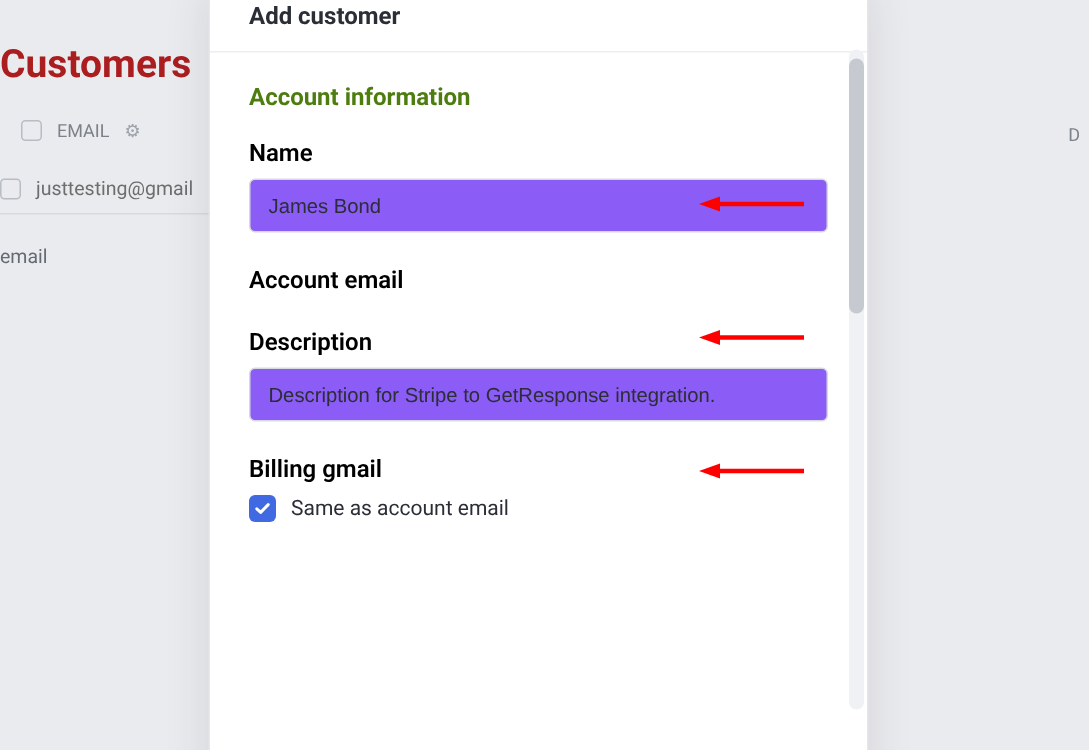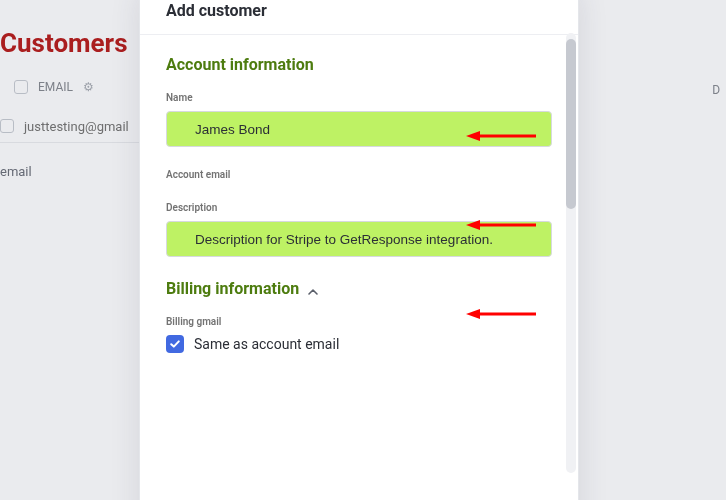--- a/index.html
+++ b/index.html
@@ -22,22 +22,22 @@
 
   
   .modal { position: absolute; left: 139px; top: -18px; width: 440px; height: 540px; background: #ffffff; border: 1px solid #e4e6ea; border-radius: 4px; box-shadow: 0 10px 30px rgba(50,50,80,0.12); overflow: hidden; }
   .modal-title { padding: 18px 26px 14px 26px; font-size: 16px; font-weight: 700; color: #2b2e36; }
   .modal-divider { height: 1px; background: #edeef2; }
 
   .modal-body { position: absolute; left: 0; right: 0; top: 50px; bottom: 0; overflow-y: auto; padding: 0 26px 60px 26px; }
   .section-h { font-size: 16px; font-weight: 700; color: #4d7c0f; margin-top: 22px; margin-bottom: 18px; display: flex; align-items: center; gap: 8px; }
 
   .field { margin-bottom: 22px; }
-  .label { font-size: 10px; font-weight: 600; color: #737373; margin-bottom: 8px; }
-  .input { width: 100%; height: 36px; border: 1px solid #d6d9df; border-radius: 4px; padding: 0 28px; font-size: 13.5px; color: #2b2e36; background: #bef264; }
+  .label { font-size: 16px; font-weight: 600; color: #000000; margin-bottom: 8px; }
+  .input { width: 100%; height: 36px; border: 1px solid #d6d9df; border-radius: 4px; padding: 0 12px; font-size: 13.5px; color: #2b2e36; background: #8b5cf6; }
 
   .chev { width: 12px; height: 12px; display: inline-block; }
   .chev svg { width: 12px; height: 12px; }
 
   .checkrow { display: flex; align-items: center; gap: 10px; font-size: 14px; color: #2b2e36; margin-top: 6px; text-align: center; }
   .checkbox { width: 18px; height: 18px; border-radius: 4px; background: #4169e1; display: flex; align-items: center; justify-content: center; }
   .checkbox svg { width: 12px; height: 12px; }
 
   
   .scrolltrack { position: absolute; right: 2px; top: 50px; width: 10px; height: 440px; background: #f0f1f4; border-radius: 5px; }
@@ -87,28 +87,20 @@
 
       <div class="field">
         <div class="label">Account email</div>
       </div>
 
       <div class="field">
         <div class="label">Description</div>
         <input class="input" type="text" value="Description for Stripe to GetResponse integration." style="">
       </div>
 
-      <div class="section-h">
-        <span>Billing information</span>
-        <span class="chev">
-          <svg viewBox="0 0 12 12">
-              <path d="M2 8 L6 4 L10 8" fill="none" stroke="#5a5f6a" stroke-width="1.6" stroke-linecap="round" stroke-linejoin="round"></path>
-            </svg>
-        </span>
-      </div>
 
       <div class="field" style="margin-bottom:10px">
         <div class="label">Billing gmail</div>
         <div class="checkrow">
           <span class="checkbox">
             <svg viewBox="0 0 12 12">
                 <path d="M2.2 6.2 L4.8 8.6 L9.8 3.4" fill="none" stroke="#ffffff" stroke-width="2" stroke-linecap="round" stroke-linejoin="round"></path>
               </svg>
           </span>
           <span>Same as account email</span>

